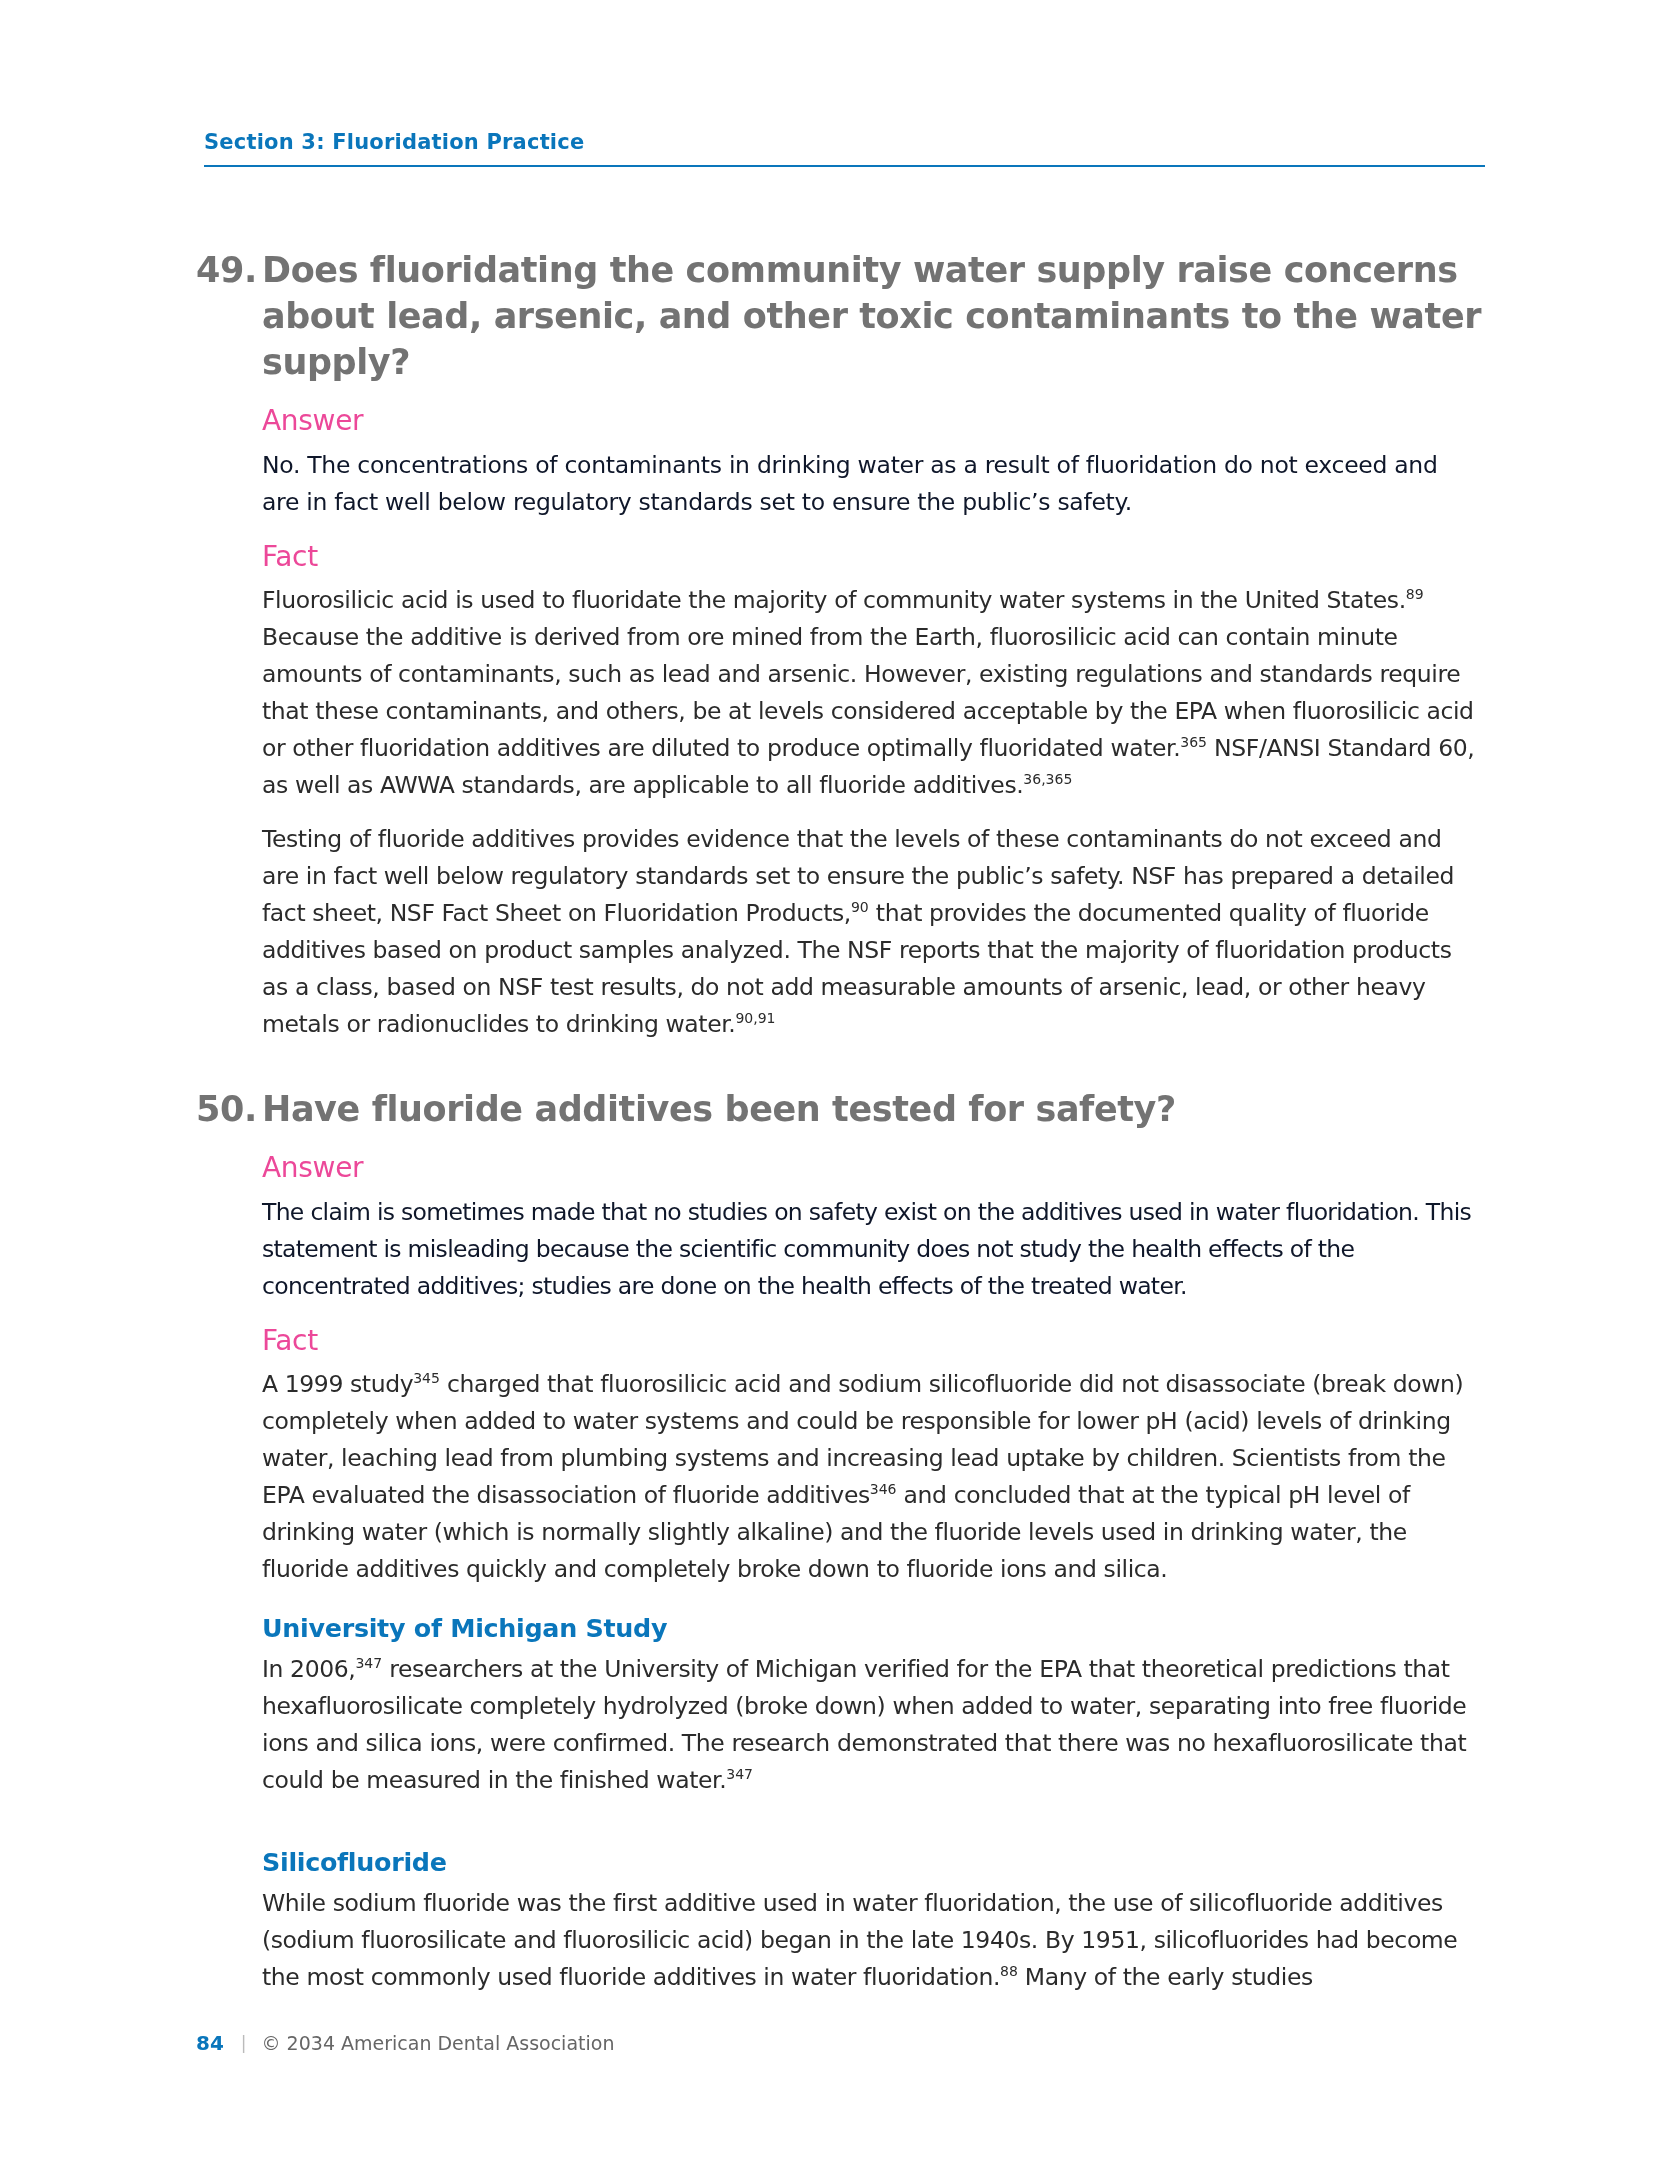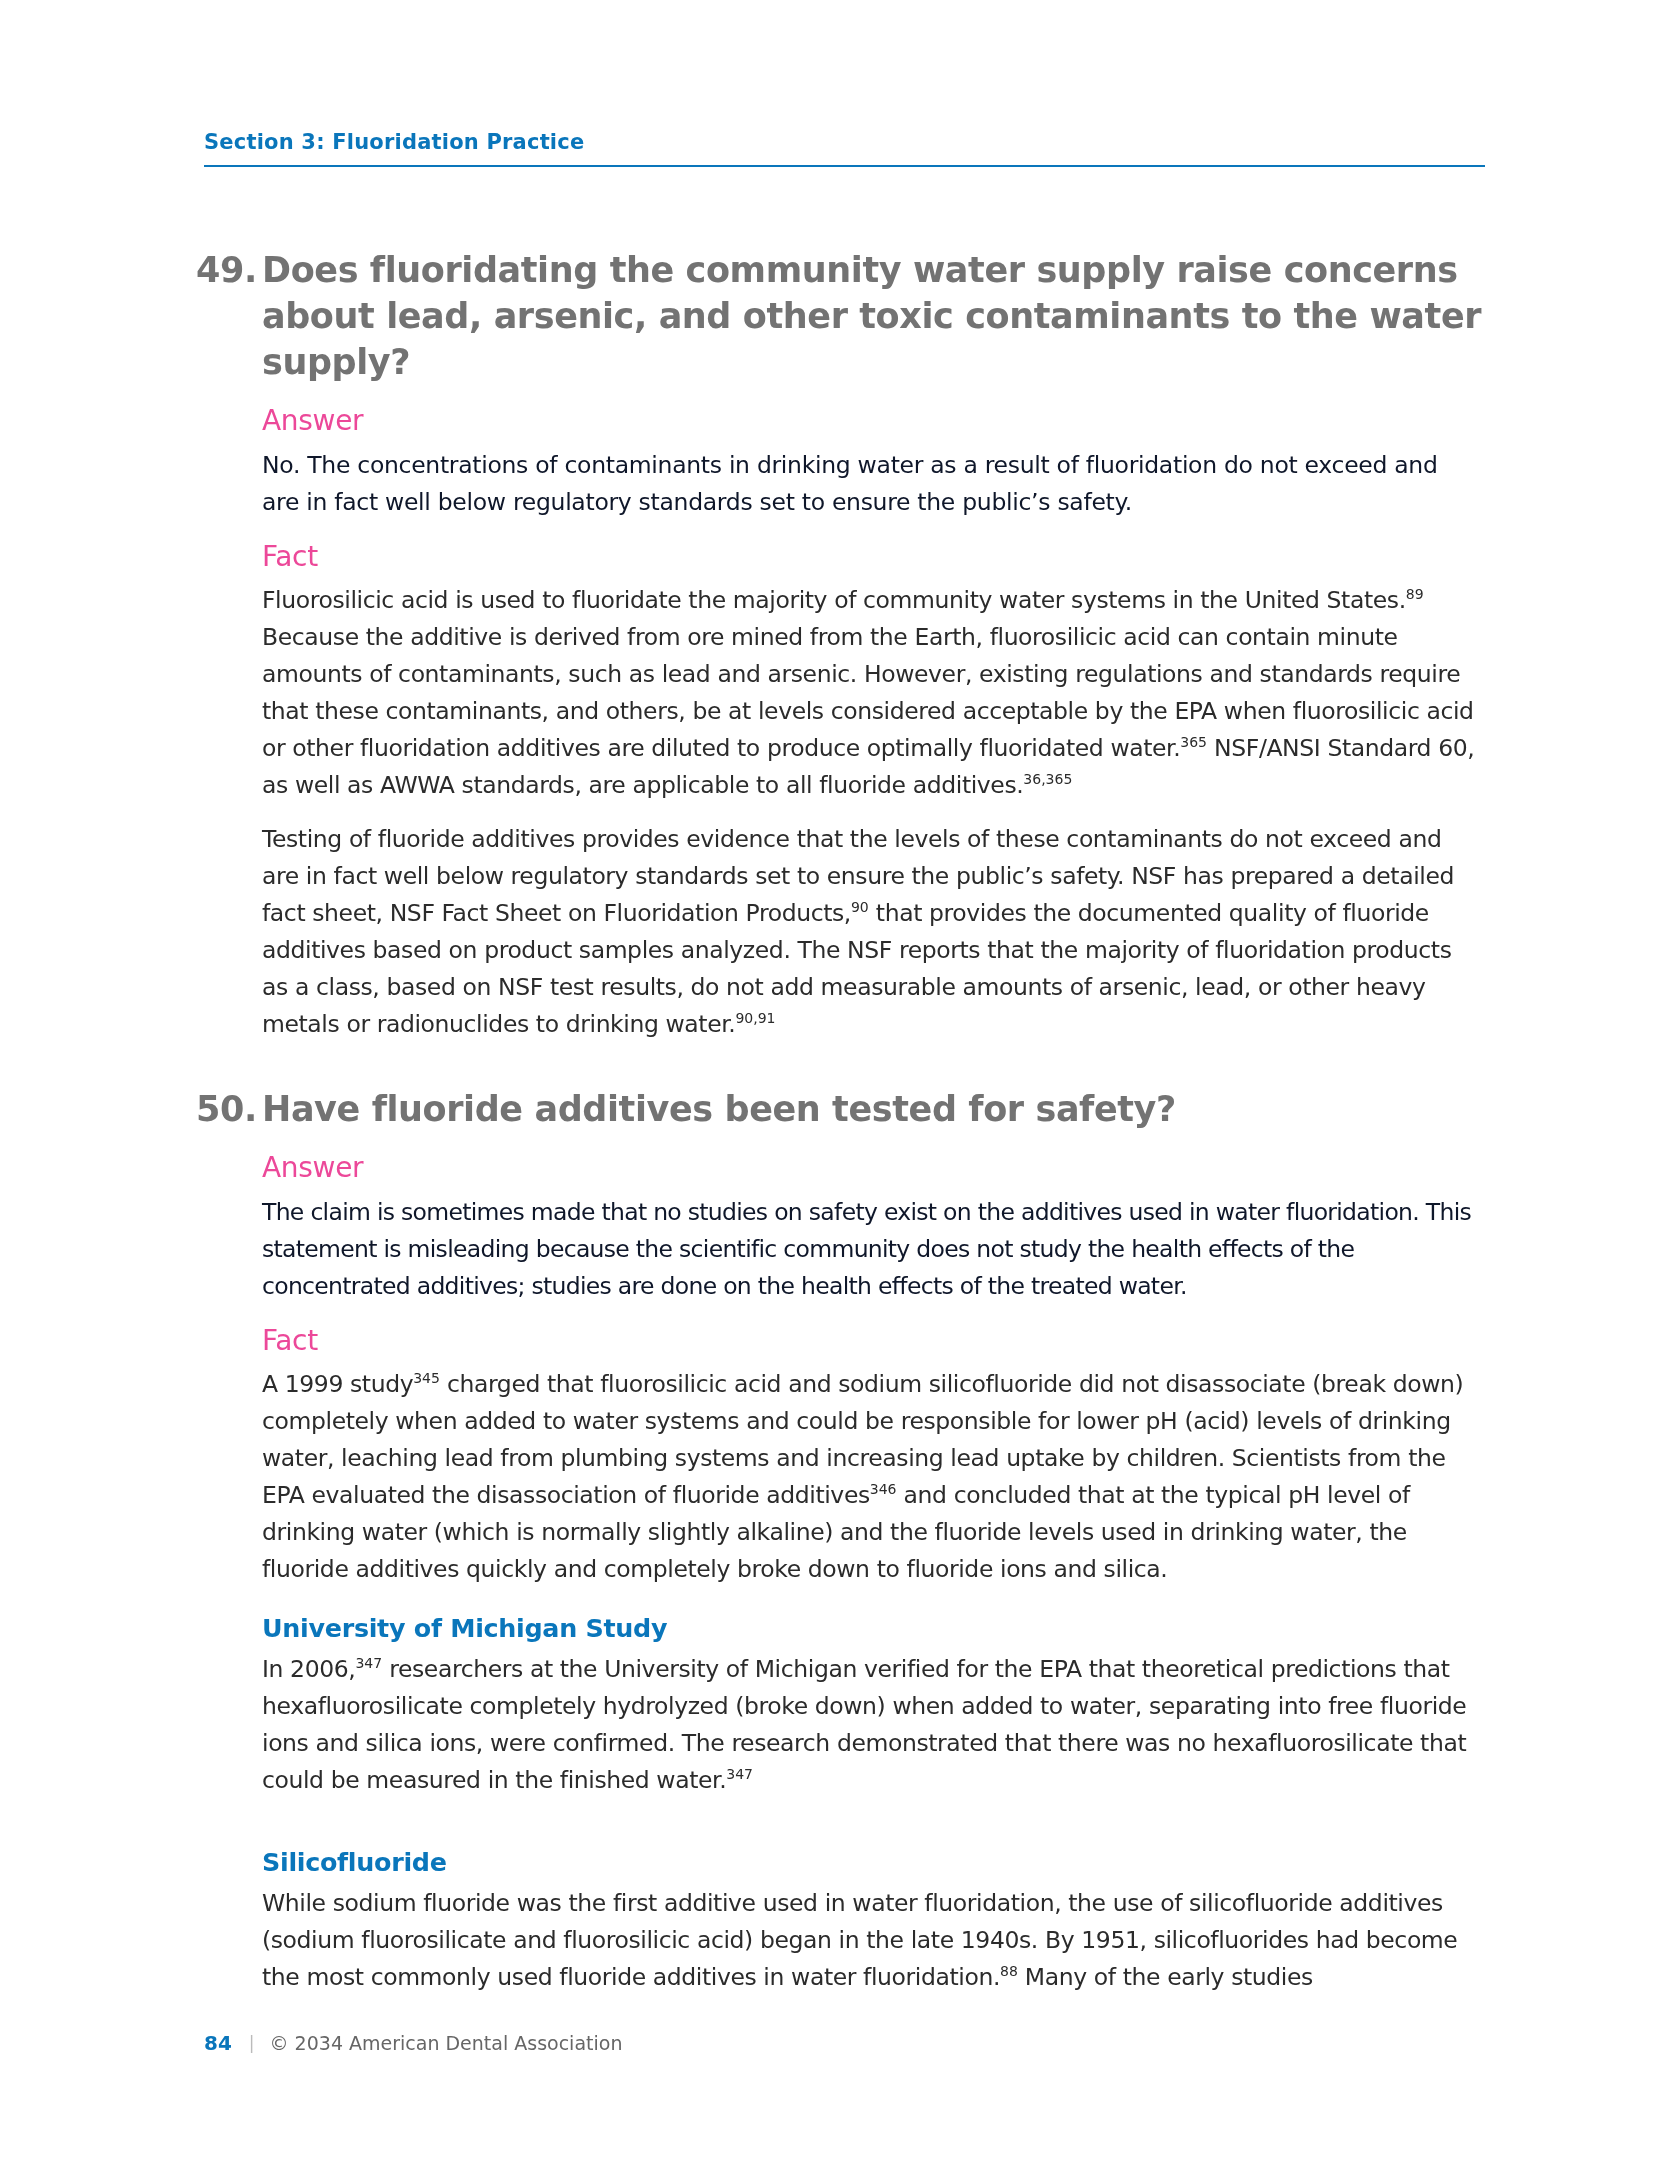--- a/index.html
+++ b/index.html
@@ -16,21 +16,21 @@
 
   .body-col { margin-left: 66px; width: 1215px; }
   .sub-h { font-family: "DejaVu Sans", sans-serif; font-size: 28px; color: #ec4899; font-weight: normal; line-height: 41px; letter-spacing: -0.3px; }
   .answer-text { font-family: "DejaVu Sans", sans-serif; font-size: 23.5px; line-height: 37px; color: #0f172a; letter-spacing: -0.3px; }
   .p { font-family: "DejaVu Sans", sans-serif; font-size: 23.5px; line-height: 37px; color: #2b2b2b; letter-spacing: -0.4px; margin: 0; }
   .p + .p { margin-top: 17px; }
   sup { font-size: 14px; line-height: 0; vertical-align: 9.4px; letter-spacing: 0; color: #2b2b2b; }
   .minor-h { font-family: "DejaVu Sans", sans-serif; font-weight: bold; font-size: 25.4px; color: #0a76bb; line-height: 38px; letter-spacing: -0.3px; }
 
   .footer { position: absolute; left: 196px; top: 2031px; font-family: "DejaVu Sans", sans-serif; font-size: 19px; color: #666; display: flex; align-items: center; }
-  .footer .pg { color: #0a76bb; font-weight: bold; font-size: 20px; margin-left: 8px; }
+  .footer .pg { color: #0a76bb; font-weight: bold; font-size: 20px; }
   .footer .sep { color: #bbb; margin: 0 15px 0 17px; font-size: 17px; }
 </style>
 </head>
 <body>
 
 <div class="running-head">
   <div class="sec">Section 3: Fluoridation Practice</div>
   <div class="rule"></div>
 </div>
 

